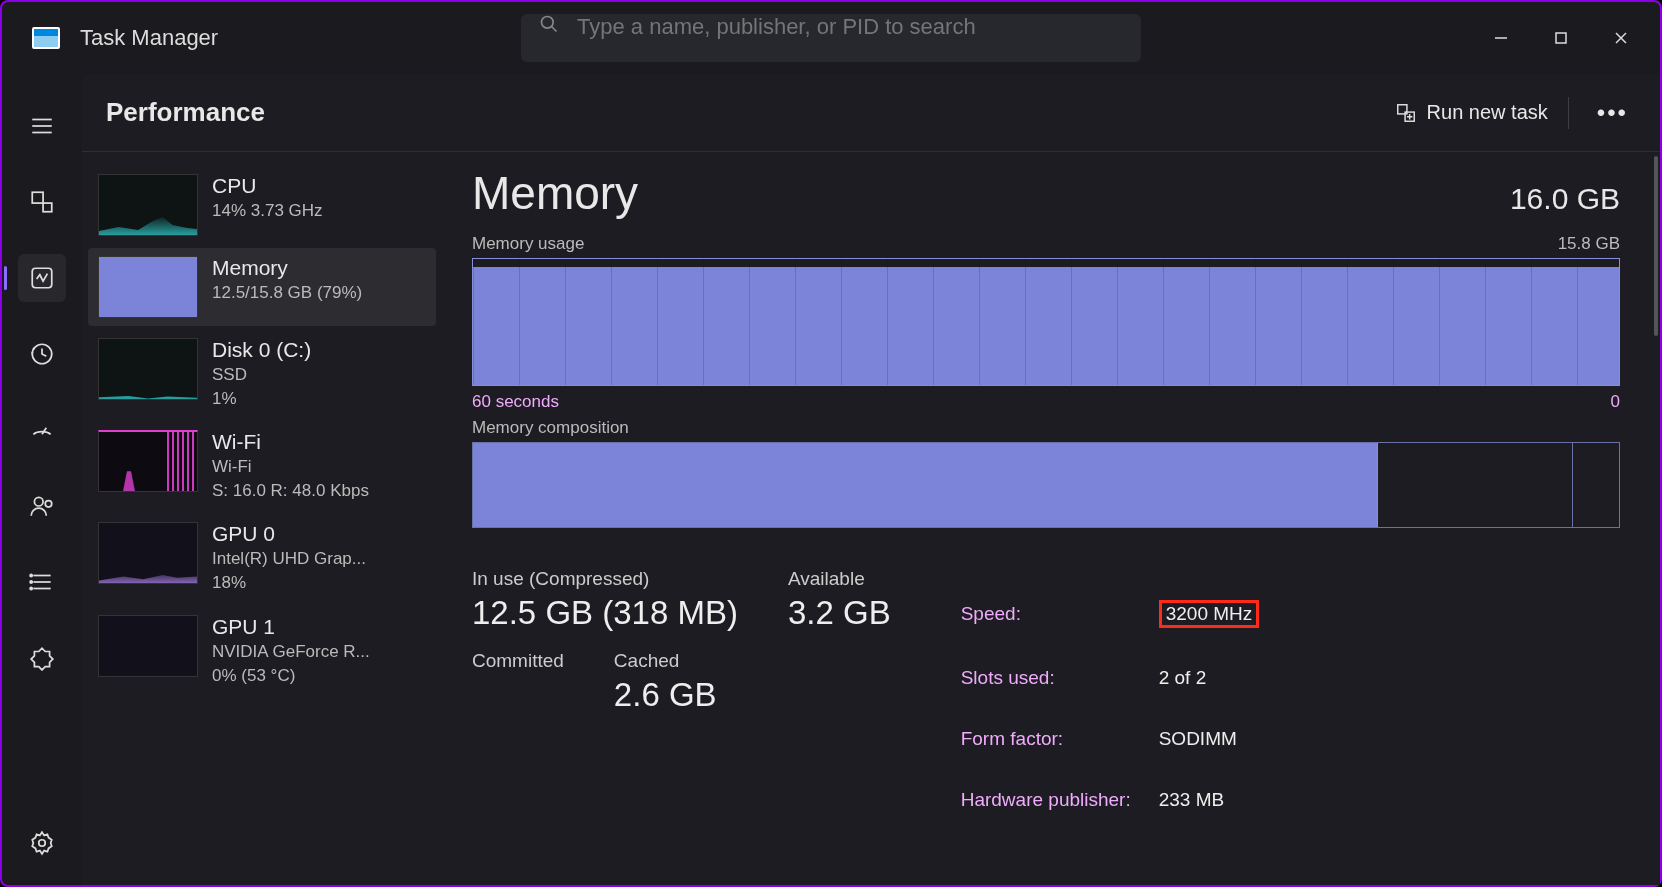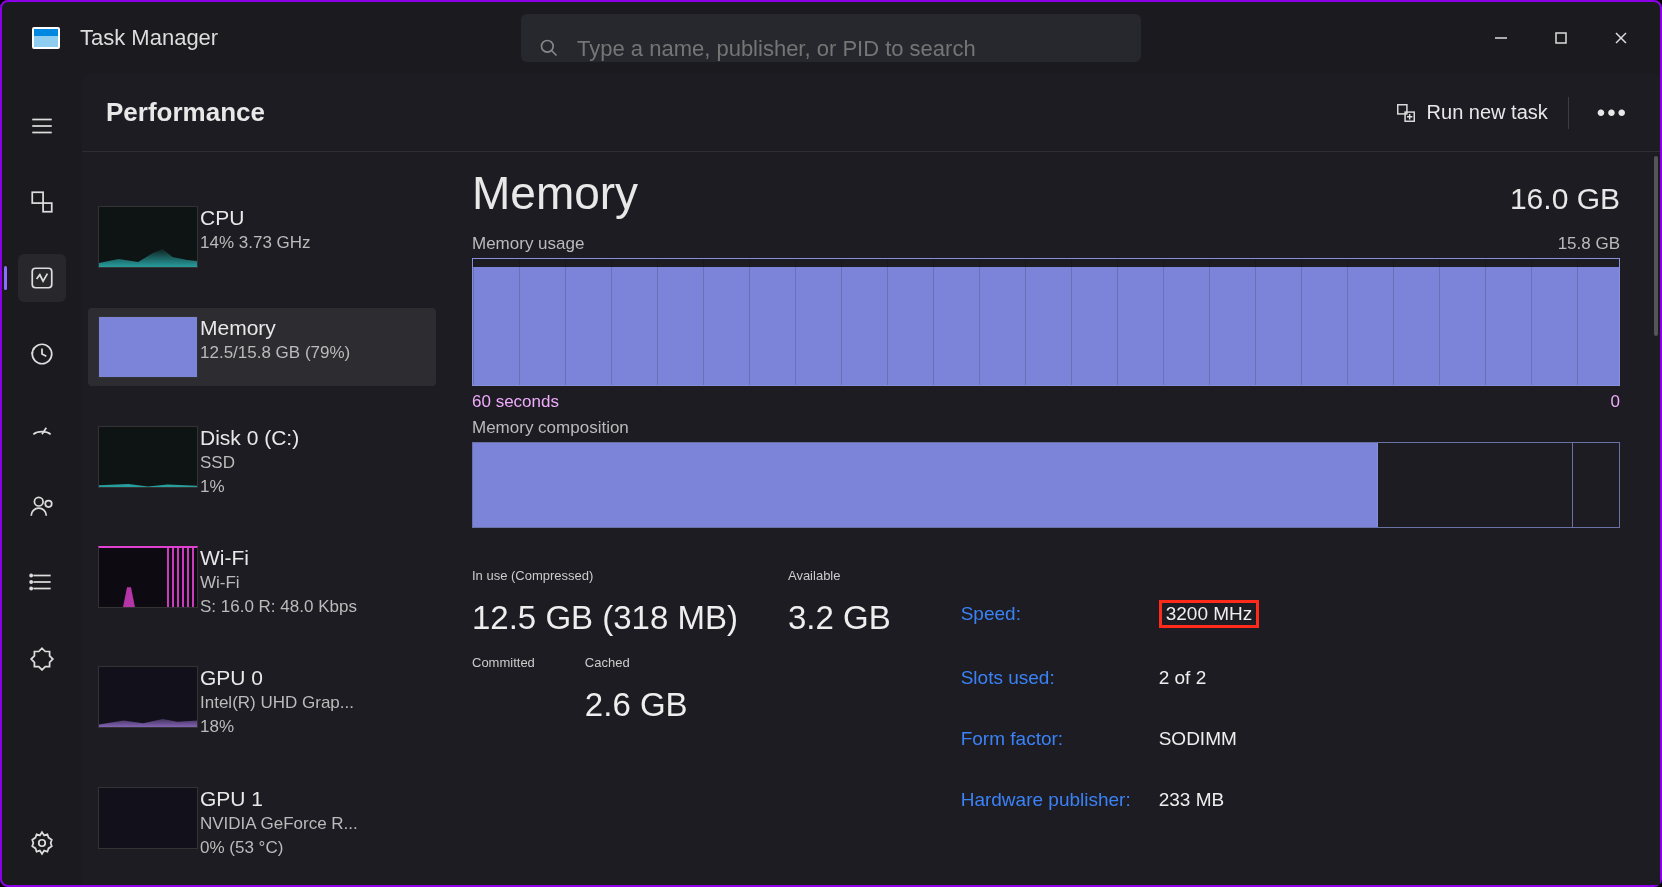--- a/index.html
+++ b/index.html
@@ -36,21 +36,21 @@
 }
 .app-title { font-size: 22px; font-weight: 500; color: #ddd; }
 .searchbox {
   position: absolute;
   left: 50%;
   transform: translateX(-50%);
   width: 620px; height: 48px;
   background: rgba(80,80,90,0.25);
   border-radius: 6px;
   display: flex;
-  align-items: flex-end;
+  align-items: flex-start;
   padding: 0 18px;
   gap: 18px;
 }
 .searchbox input {
   flex: 1;
   background: transparent;
   border: none;
   outline: none;
   color: #aaa;
   font-size: 22px;
@@ -123,26 +123,25 @@
 
 .content { flex: 1; display: flex; overflow: hidden; }
 
 .sidebar {
   width: 360px;
   padding: 14px 6px;
   overflow-y: auto;
 }
 .sb-item {
   display: flex;
-  gap: 2px;
+  gap: 14px;
   padding: 8px 10px;
   border-radius: 4px;
   cursor: pointer;
   margin-bottom: 4px;
-  margin-top: 32px;
 }
 .sb-item.selected { background: rgba(255,255,255,0.07); }
 .sb-thumb {
   width: 100px; height: 62px;
   background: #111;
   border: 1px solid #333;
   position: relative;
   overflow: hidden;
 }
 .sb-texts { display: flex; flex-direction: column; gap: 2px; }
@@ -199,24 +198,24 @@
 .comp-mod  { flex: 0 0 17%; border-right: 1px solid rgba(140,150,220,0.7); }
 .comp-free { flex: 1; }
 
 .stats {
   display: flex;
   gap: 70px;
   margin-top: 40px;
 }
 .col {}
 .stat { margin-bottom: 18px; }
-.stat-label { font-size: 13px; color: #ccc; }
-.stat-value { font-size: 33px; color: #eee; margin-top: 16px; }
+.stat-label { font-size: 19px; color: #ccc; }
+.stat-value { font-size: 33px; color: #eee; margin-top: 4px; }
 .kv-row { display: flex; gap: 18px; align-items: baseline; font-size: 19px; margin-bottom: 4px; }
-.kv-row .k { width: 180px; color: #3b82f6; margin-top: 35px; }
+.kv-row .k { width: 180px; color: #f0abfc; margin-top: 35px; }
 .kv-row .v { color: #eee; }
 .highlight-box { border: 3px solid #ff2a1a; padding: 0 4px; display: inline-block; }
 
 .scrollbar-v {
   position: absolute; right: 2px; top: 4px; width: 4px; height: 180px;
   background: rgba(255,255,255,0.25); border-radius: 2px;
 }
 
 .inline-row { display: flex; gap: 50px; }
 </style>

